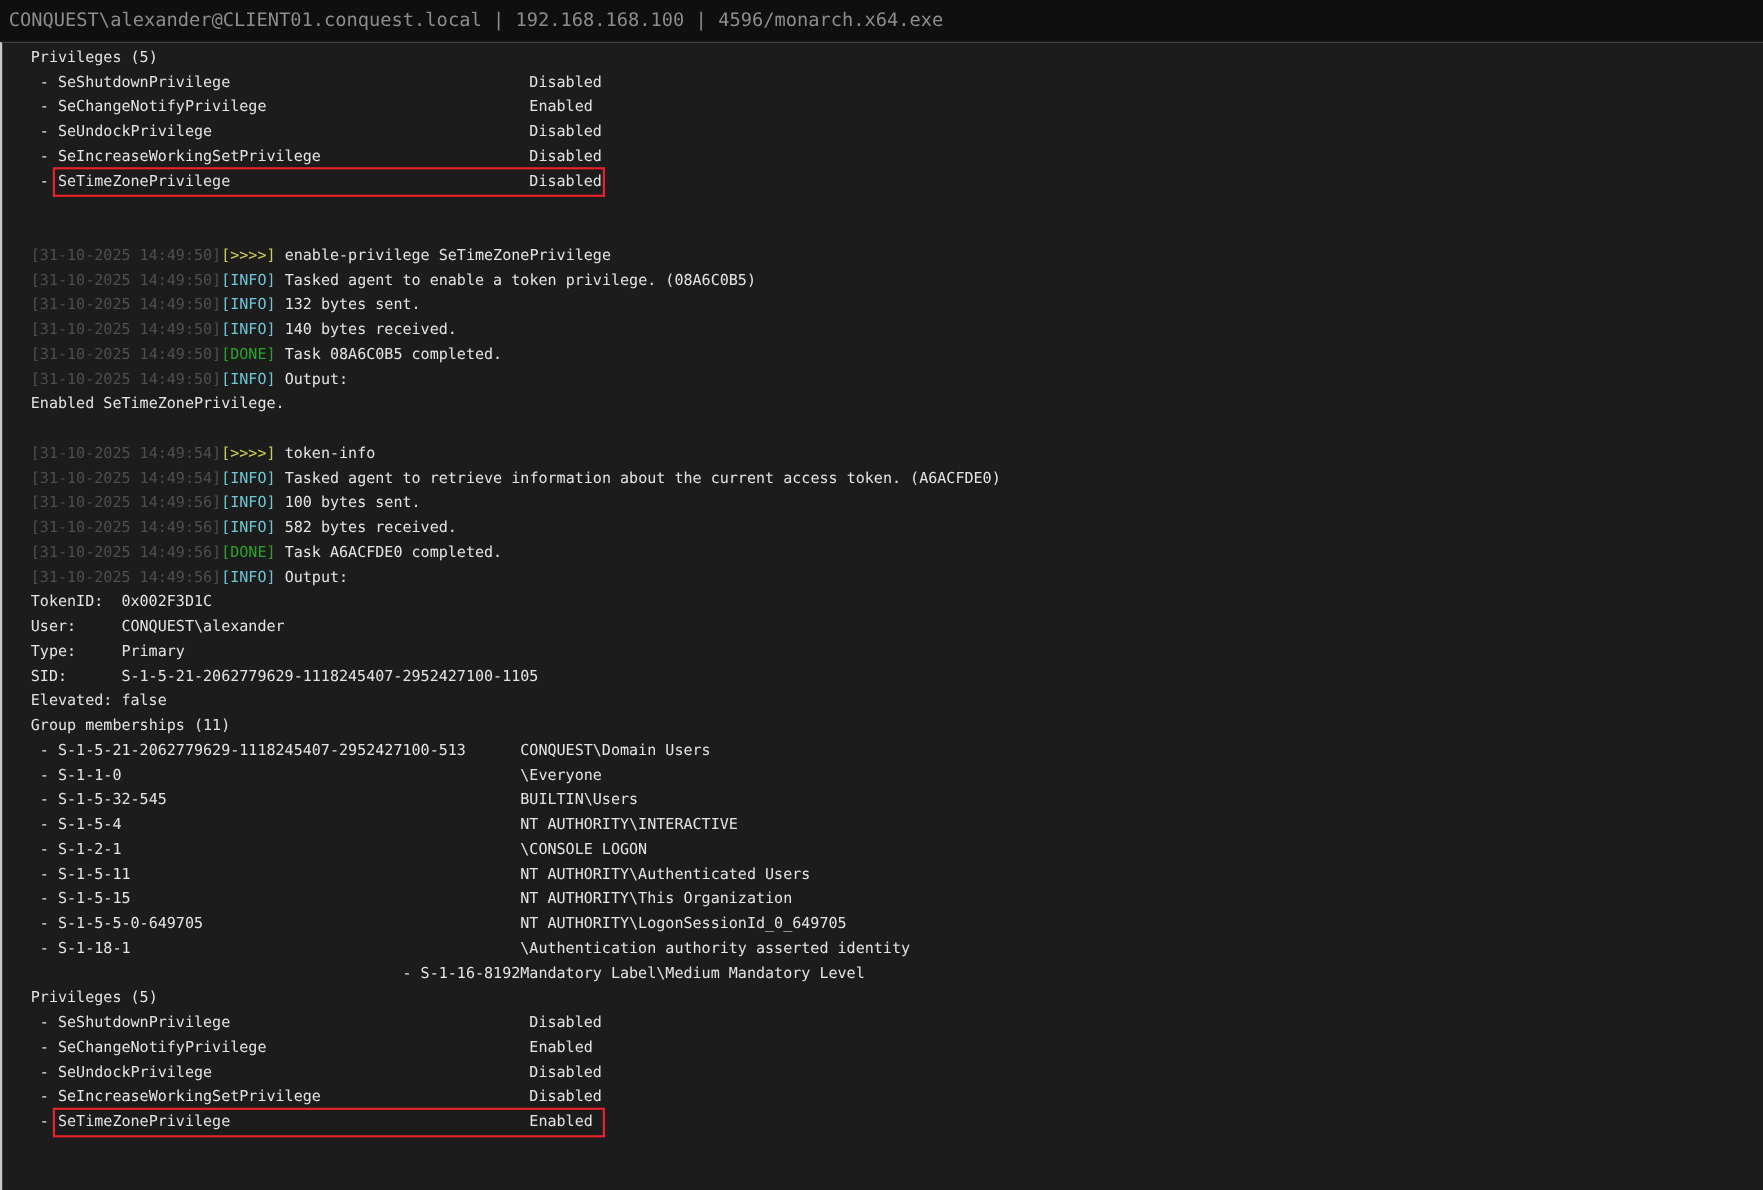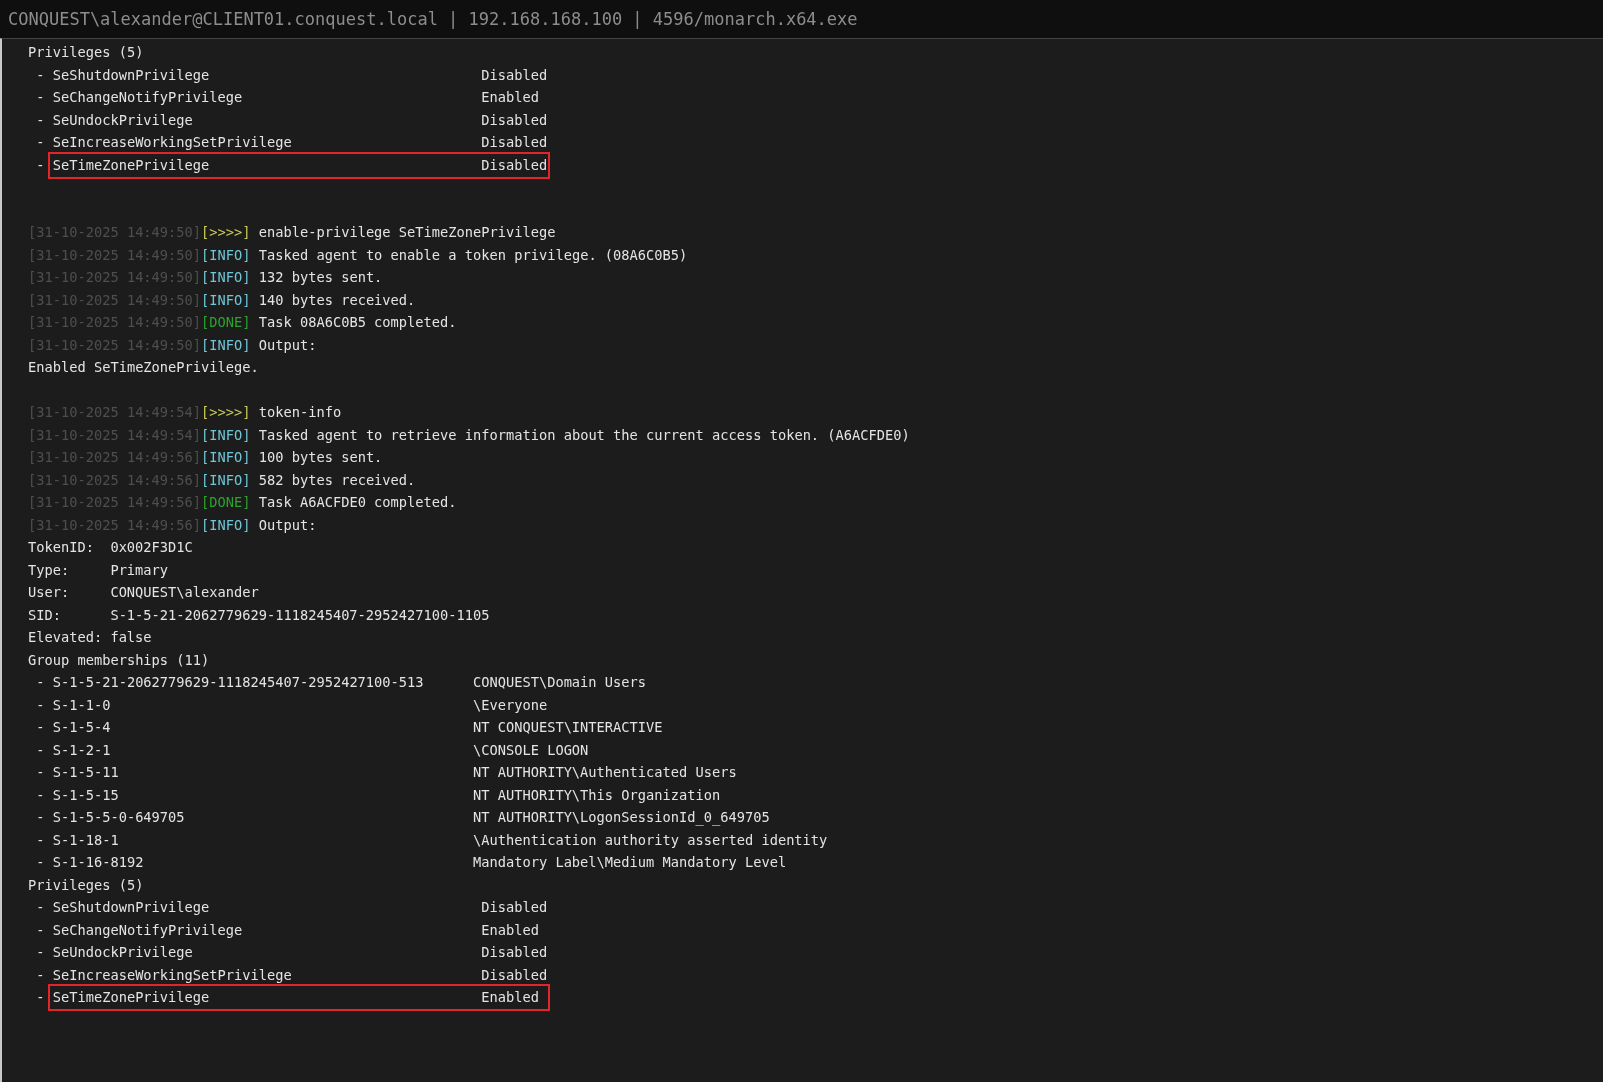--- a/index.html
+++ b/index.html
@@ -75,33 +75,34 @@
     <div class="line"><span class="ts">[31-10-2025 14:49:50]</span><span class="tag-info">[INFO]</span><span> Output:</span></div>
     <div class="line"><span>Enabled SeTimeZonePrivilege.</span></div>
     <div class="line"><span>&nbsp;</span></div>
     <div class="line"><span class="ts">[31-10-2025 14:49:54]</span><span class="tag-cmd">[&gt;&gt;&gt;&gt;]</span><span> token-info</span></div>
     <div class="line"><span class="ts">[31-10-2025 14:49:54]</span><span class="tag-info">[INFO]</span><span> Tasked agent to retrieve information about the current access token. (A6ACFDE0)</span></div>
     <div class="line"><span class="ts">[31-10-2025 14:49:56]</span><span class="tag-info">[INFO]</span><span> 100 bytes sent.</span></div>
     <div class="line"><span class="ts">[31-10-2025 14:49:56]</span><span class="tag-info">[INFO]</span><span> 582 bytes received.</span></div>
     <div class="line"><span class="ts">[31-10-2025 14:49:56]</span><span class="tag-done">[DONE]</span><span> Task A6ACFDE0 completed.</span></div>
     <div class="line"><span class="ts">[31-10-2025 14:49:56]</span><span class="tag-info">[INFO]</span><span> Output:</span></div>
     <div class="line"><span class="c1" style="width: 10ch;">TokenID:</span><span>0x002F3D1C</span></div>
+    <div class="line"><span class="c1" style="width: 10ch;">User:</span><span>CONQUEST\alexander</span></div>
     <div class="line"><span class="c1" style="width: 10ch;">Type:</span><span>Primary</span></div>
-    <div class="line"><span class="c1" style="width: 10ch;">User:</span><span>CONQUEST\alexander</span></div>
     <div class="line"><span class="c1" style="width: 10ch;">SID:</span><span>S-1-5-21-2062779629-1118245407-2952427100-1105</span></div>
     <div class="line"><span class="c1" style="width: 10ch;">Elevated:</span><span>false</span></div>
     <div class="line"><span>Group memberships (11)</span></div>
     <div class="line"><span class="c1" style="width: 54ch;"> - S-1-5-21-2062779629-1118245407-2952427100-513</span><span>CONQUEST\Domain Users</span></div>
     <div class="line"><span class="c1" style="width: 54ch;"> - S-1-1-0</span><span>\Everyone</span></div>
-    <div class="line"><span class="c1" style="width: 54ch;"> - S-1-5-4</span><span>NT CONQUEST\INTERACTIVE</span></div>
+    <div class="line"><span class="c1" style="width: 54ch;"> - S-1-5-32-545</span><span>BUILTIN\Users</span></div>
+    <div class="line"><span class="c1" style="width: 54ch;"> - S-1-5-4</span><span>NT AUTHORITY\INTERACTIVE</span></div>
     <div class="line"><span class="c1" style="width: 54ch;"> - S-1-2-1</span><span>\CONSOLE LOGON</span></div>
     <div class="line"><span class="c1" style="width: 54ch;"> - S-1-5-11</span><span>NT AUTHORITY\Authenticated Users</span></div>
     <div class="line"><span class="c1" style="width: 54ch;"> - S-1-5-15</span><span>NT AUTHORITY\This Organization</span></div>
     <div class="line"><span class="c1" style="width: 54ch;"> - S-1-5-5-0-649705</span><span>NT AUTHORITY\LogonSessionId_0_649705</span></div>
     <div class="line"><span class="c1" style="width: 54ch;"> - S-1-18-1</span><span>\Authentication authority asserted identity</span></div>
-    <div class="line"><span class="c1" style="width: 54ch;"> - S-1-16-8192</span><span>Mandatory Label\Medium Mandatory Level</span></div>
+    <div class="line"><span class="c1" style="width: 54ch; text-align: right;"> - S-1-16-8192</span><span>Mandatory Label\Medium Mandatory Level</span></div>
     <div class="line"><span>Privileges (5)</span></div>
     <div class="line"><span class="c1" style="width: 55ch;"> - SeShutdownPrivilege</span><span>Disabled</span></div>
     <div class="line"><span class="c1" style="width: 55ch;"> - SeChangeNotifyPrivilege</span><span>Enabled</span></div>
     <div class="line"><span class="c1" style="width: 55ch;"> - SeUndockPrivilege</span><span>Disabled</span></div>
     <div class="line"><span class="c1" style="width: 55ch;"> - SeIncreaseWorkingSetPrivilege</span><span>Disabled</span></div>
     <div class="line"><span class="c1" style="width: 55ch;"> - SeTimeZonePrivilege</span><span>Enabled</span><div class="hlbox"></div></div>
   </div>
 
 </body></html>

